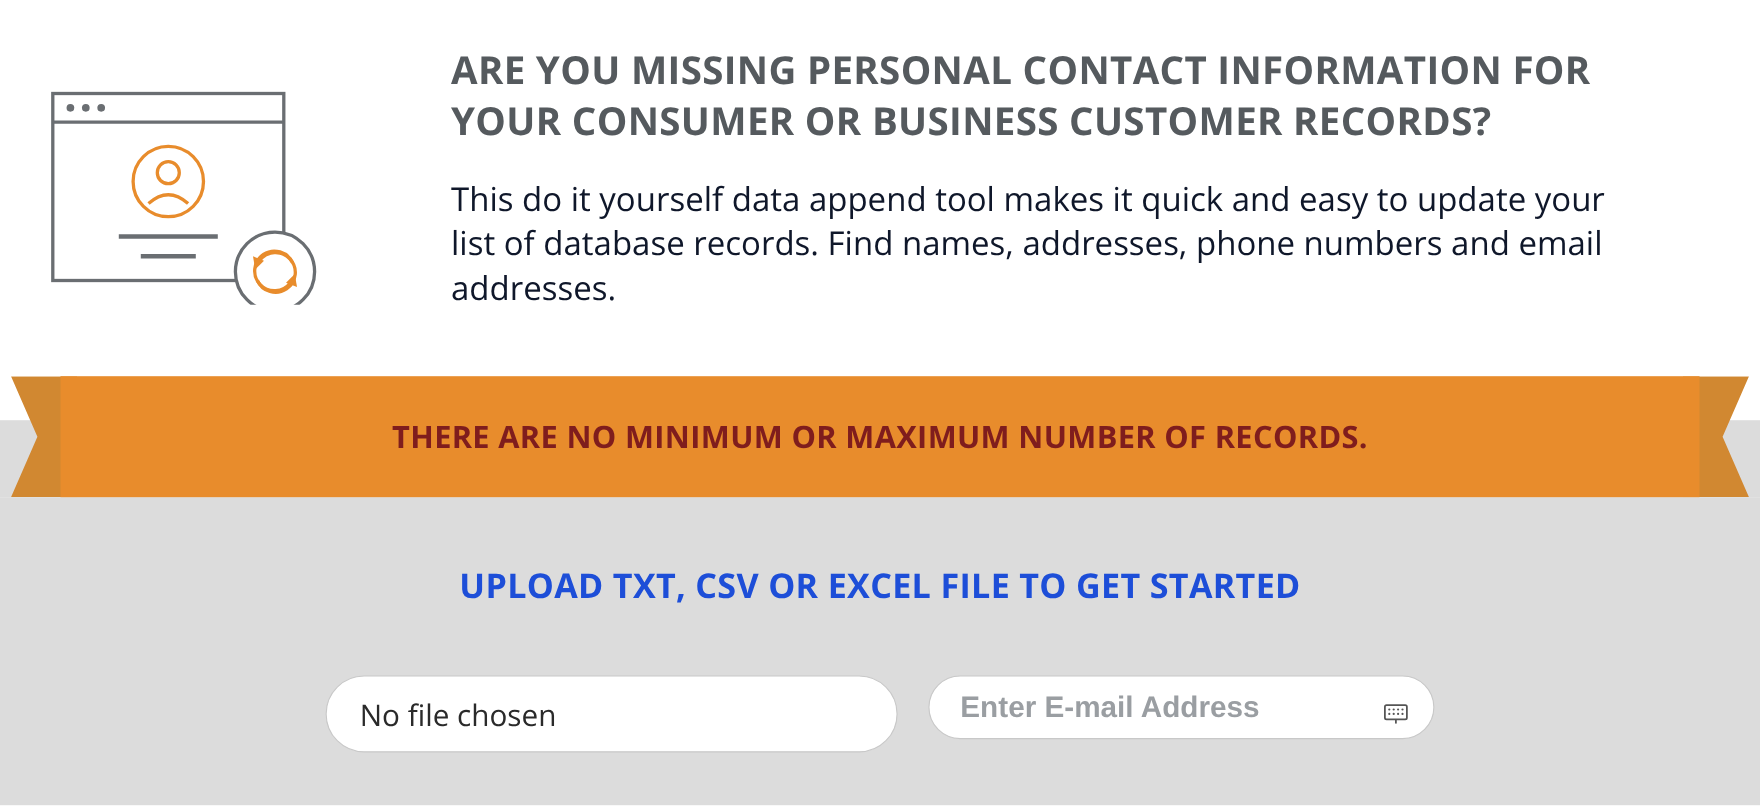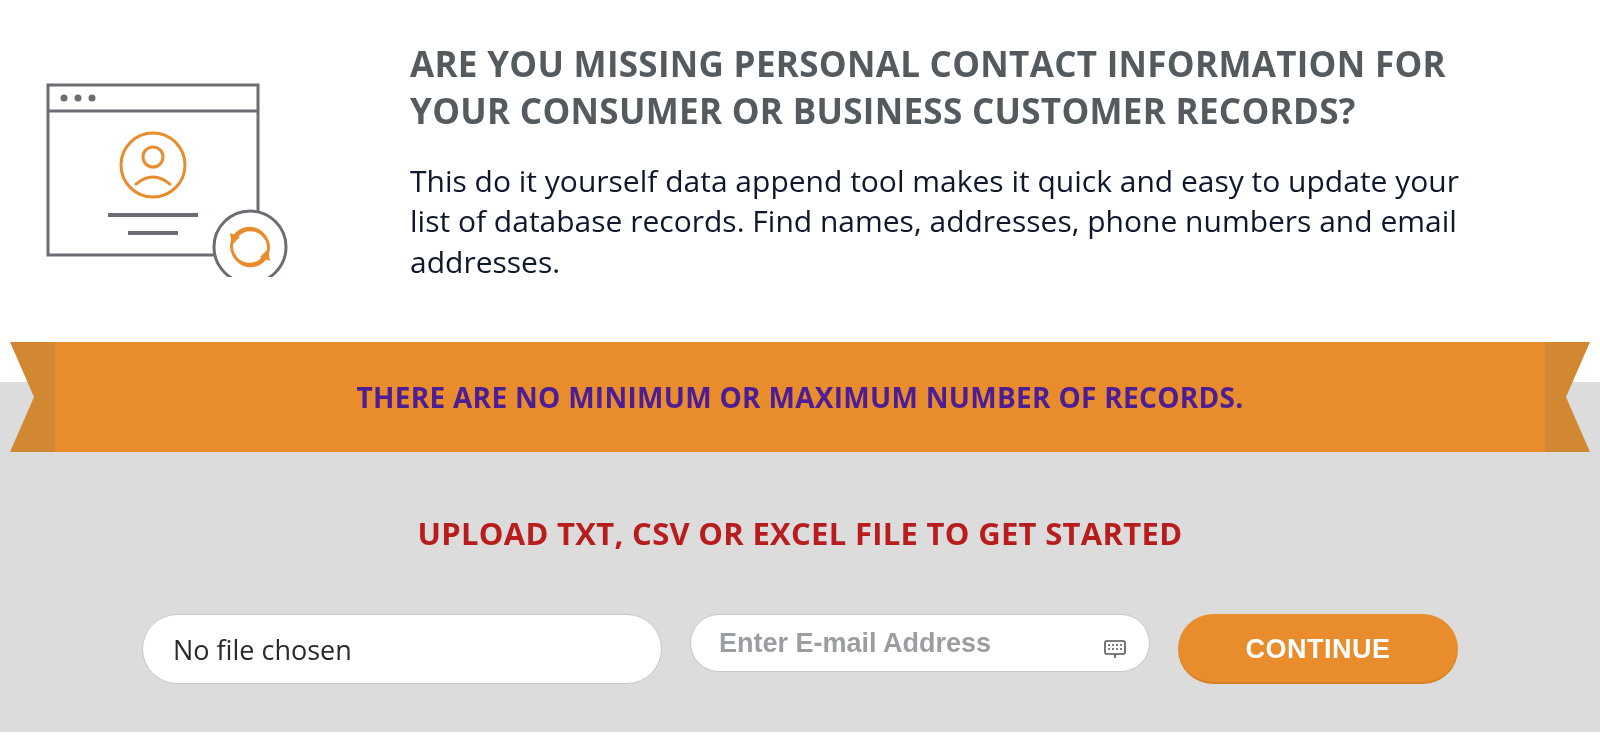--- a/index.html
+++ b/index.html
@@ -81,34 +81,34 @@
       height: 110px;
       background: #e88c2c;
       display: flex;
       flex-direction: column;
       align-items: center;
       justify-content: center;
     }
     .ribbon-text {
       font-size: 28px;
       font-weight: 700;
-      color: #4c1d95;
+      color: #7f1d1d;
       text-align: center;
       line-height: 1.5;
       letter-spacing: 0.3px;
     }
     .bottom-section {
       background: #dcdcdc;
       padding: 60px 40px 40px 40px;
       min-height: 280px;
     }
     .upload-heading {
       font-size: 31px;
       font-weight: 700;
-      color: #b91c1c;
+      color: #1d4ed8;
       text-align: center;
       margin-bottom: 60px;
       letter-spacing: 0.3px;
     }
     .controls-row {
       display: flex;
       gap: 28px;
       justify-content: center;
       align-items: stretch;
       padding: 0 130px;
@@ -244,15 +244,14 @@
             <circle cx="13" cy="5" r="1" fill="#555"></circle>
             <circle cx="17" cy="5" r="1" fill="#555"></circle>
           <circle cx="5" cy="9" r="1" fill="#555"></circle>
             <circle cx="9" cy="9" r="1" fill="#555"></circle>
             <circle cx="13" cy="9" r="1" fill="#555"></circle>
             <circle cx="17" cy="9" r="1" fill="#555"></circle>
           <path d="M 11 14 L 11 18" stroke="#555" stroke-width="1.6"></path>
         </svg>
       </span>
     </div>
-    <button class="continue-btn">CONTINUE</button>
   </div>
 </div>
 
 </body></html>

